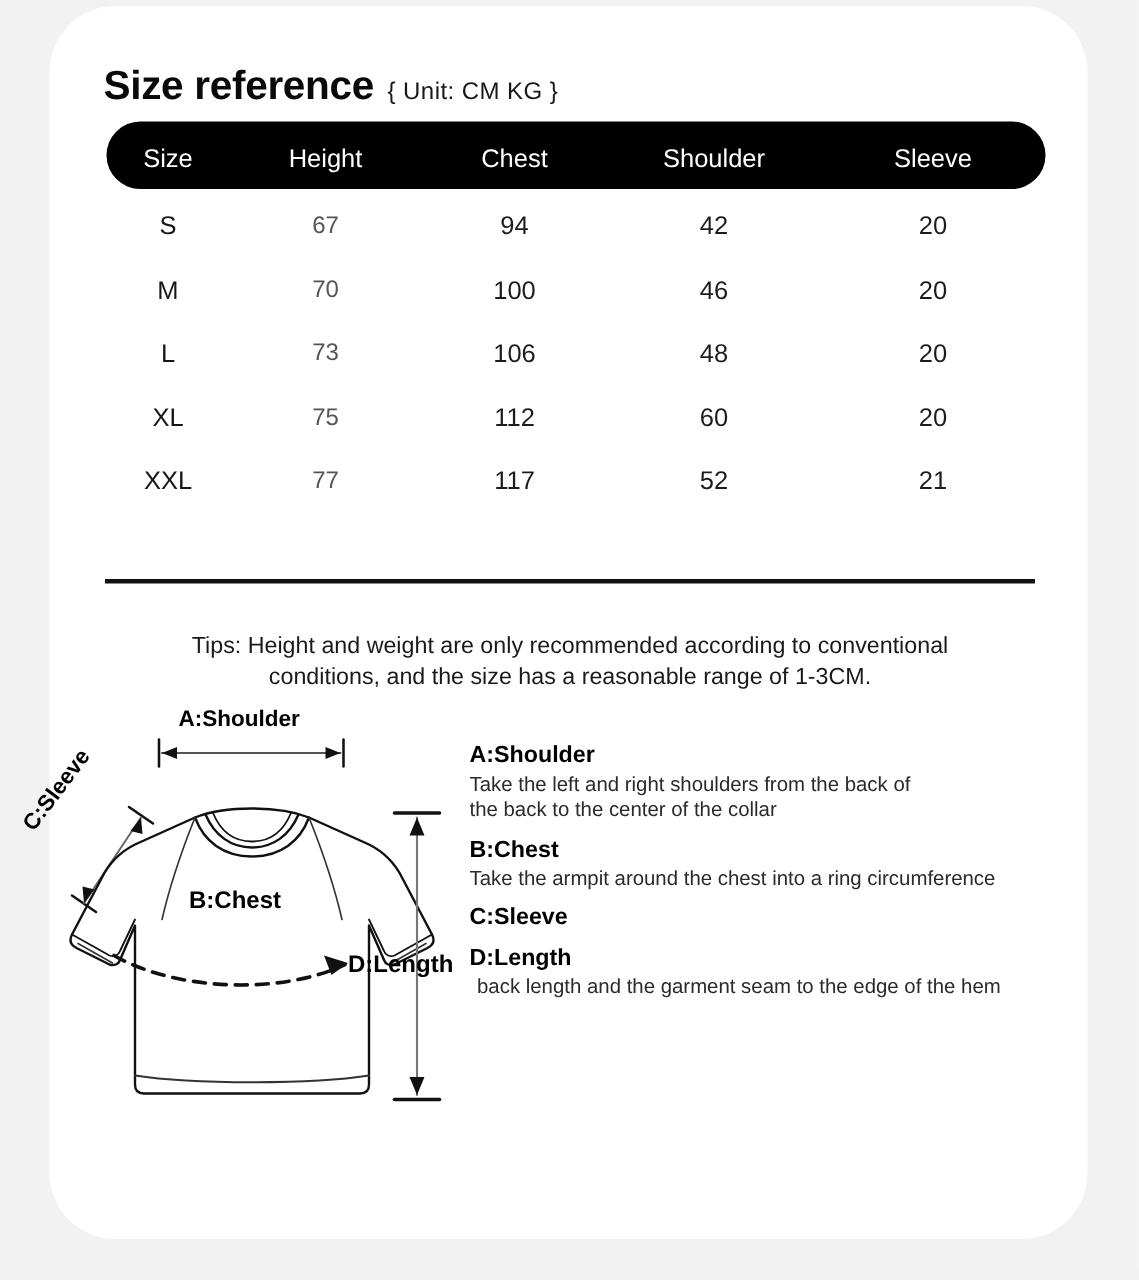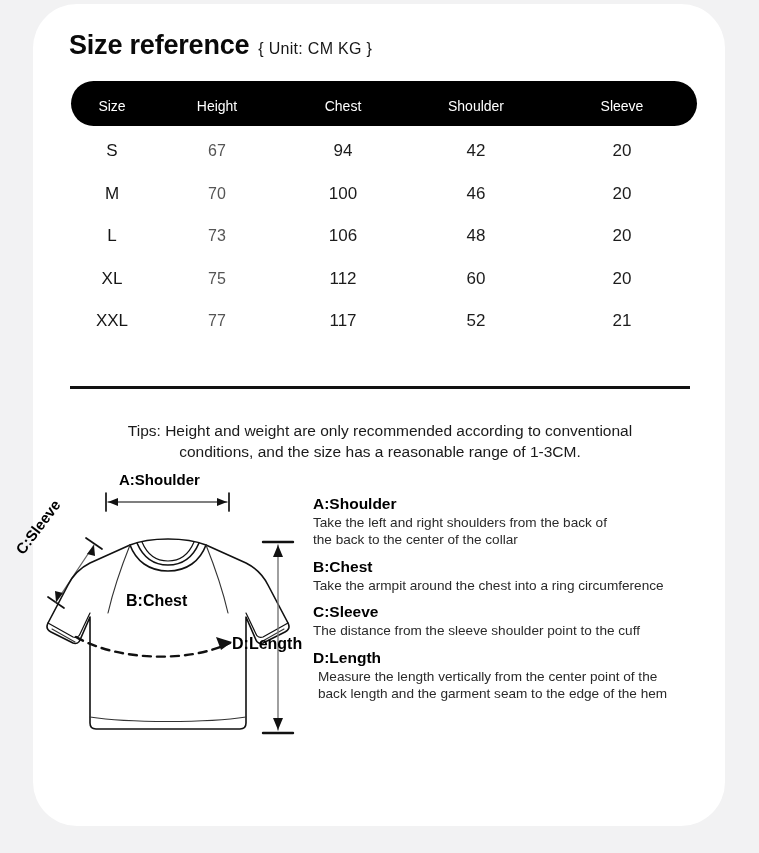--- a/index.html
+++ b/index.html
@@ -24,21 +24,21 @@
     width: 692px;
     height: 822px;
     background: #ffffff;
     border-radius: 44px;
   }
 
   
   #title-row {
     position: absolute;
     left: 36px;
-    top: 26px;
+    top: 38px;
     display: flex;
     align-items: baseline;
     white-space: nowrap;
   }
   #title-main {
     font-size: 27px;
     font-weight: bold;
     color: #0a0a0a;
     letter-spacing: -0.2px;
   }
@@ -57,21 +57,21 @@
     top: 77px;
     width: 626px;
   }
   table.sizes {
     border-collapse: collapse;
     width: 626px;
     table-layout: fixed;
   }
   table.sizes thead th {
     color: #ffffff;
-    font-size: 14px;
+    font-size: 17px;
     font-weight: normal;
     height: 49px;
     padding: 0;
     text-align: center;
     vertical-align: middle;
     position: relative;
     z-index: 2;
   }
   #thead-bg {
     position: absolute;
@@ -342,25 +342,21 @@
 
   <div class="desc-block">
     <div class="desc-head">B:Chest</div>
     <div class="desc-body">
       <div>Take the armpit around the chest into a ring circumference</div>
     </div>
   </div>
 
   <div class="desc-block">
     <div class="desc-head">C:Sleeve</div>
-    <div class="desc-body">
-      <div>The distance from the sleeve shoulder point to the cuff</div>
-    </div>
   </div>
 
   <div class="desc-block">
     <div class="desc-head">D:Length</div>
     <div class="desc-body indent">
-      <div>Measure the length vertically from the center point of the</div>
       <div>back length and the garment seam to the edge of the hem</div>
     </div>
   </div>
 </div>
 
 </body></html>

